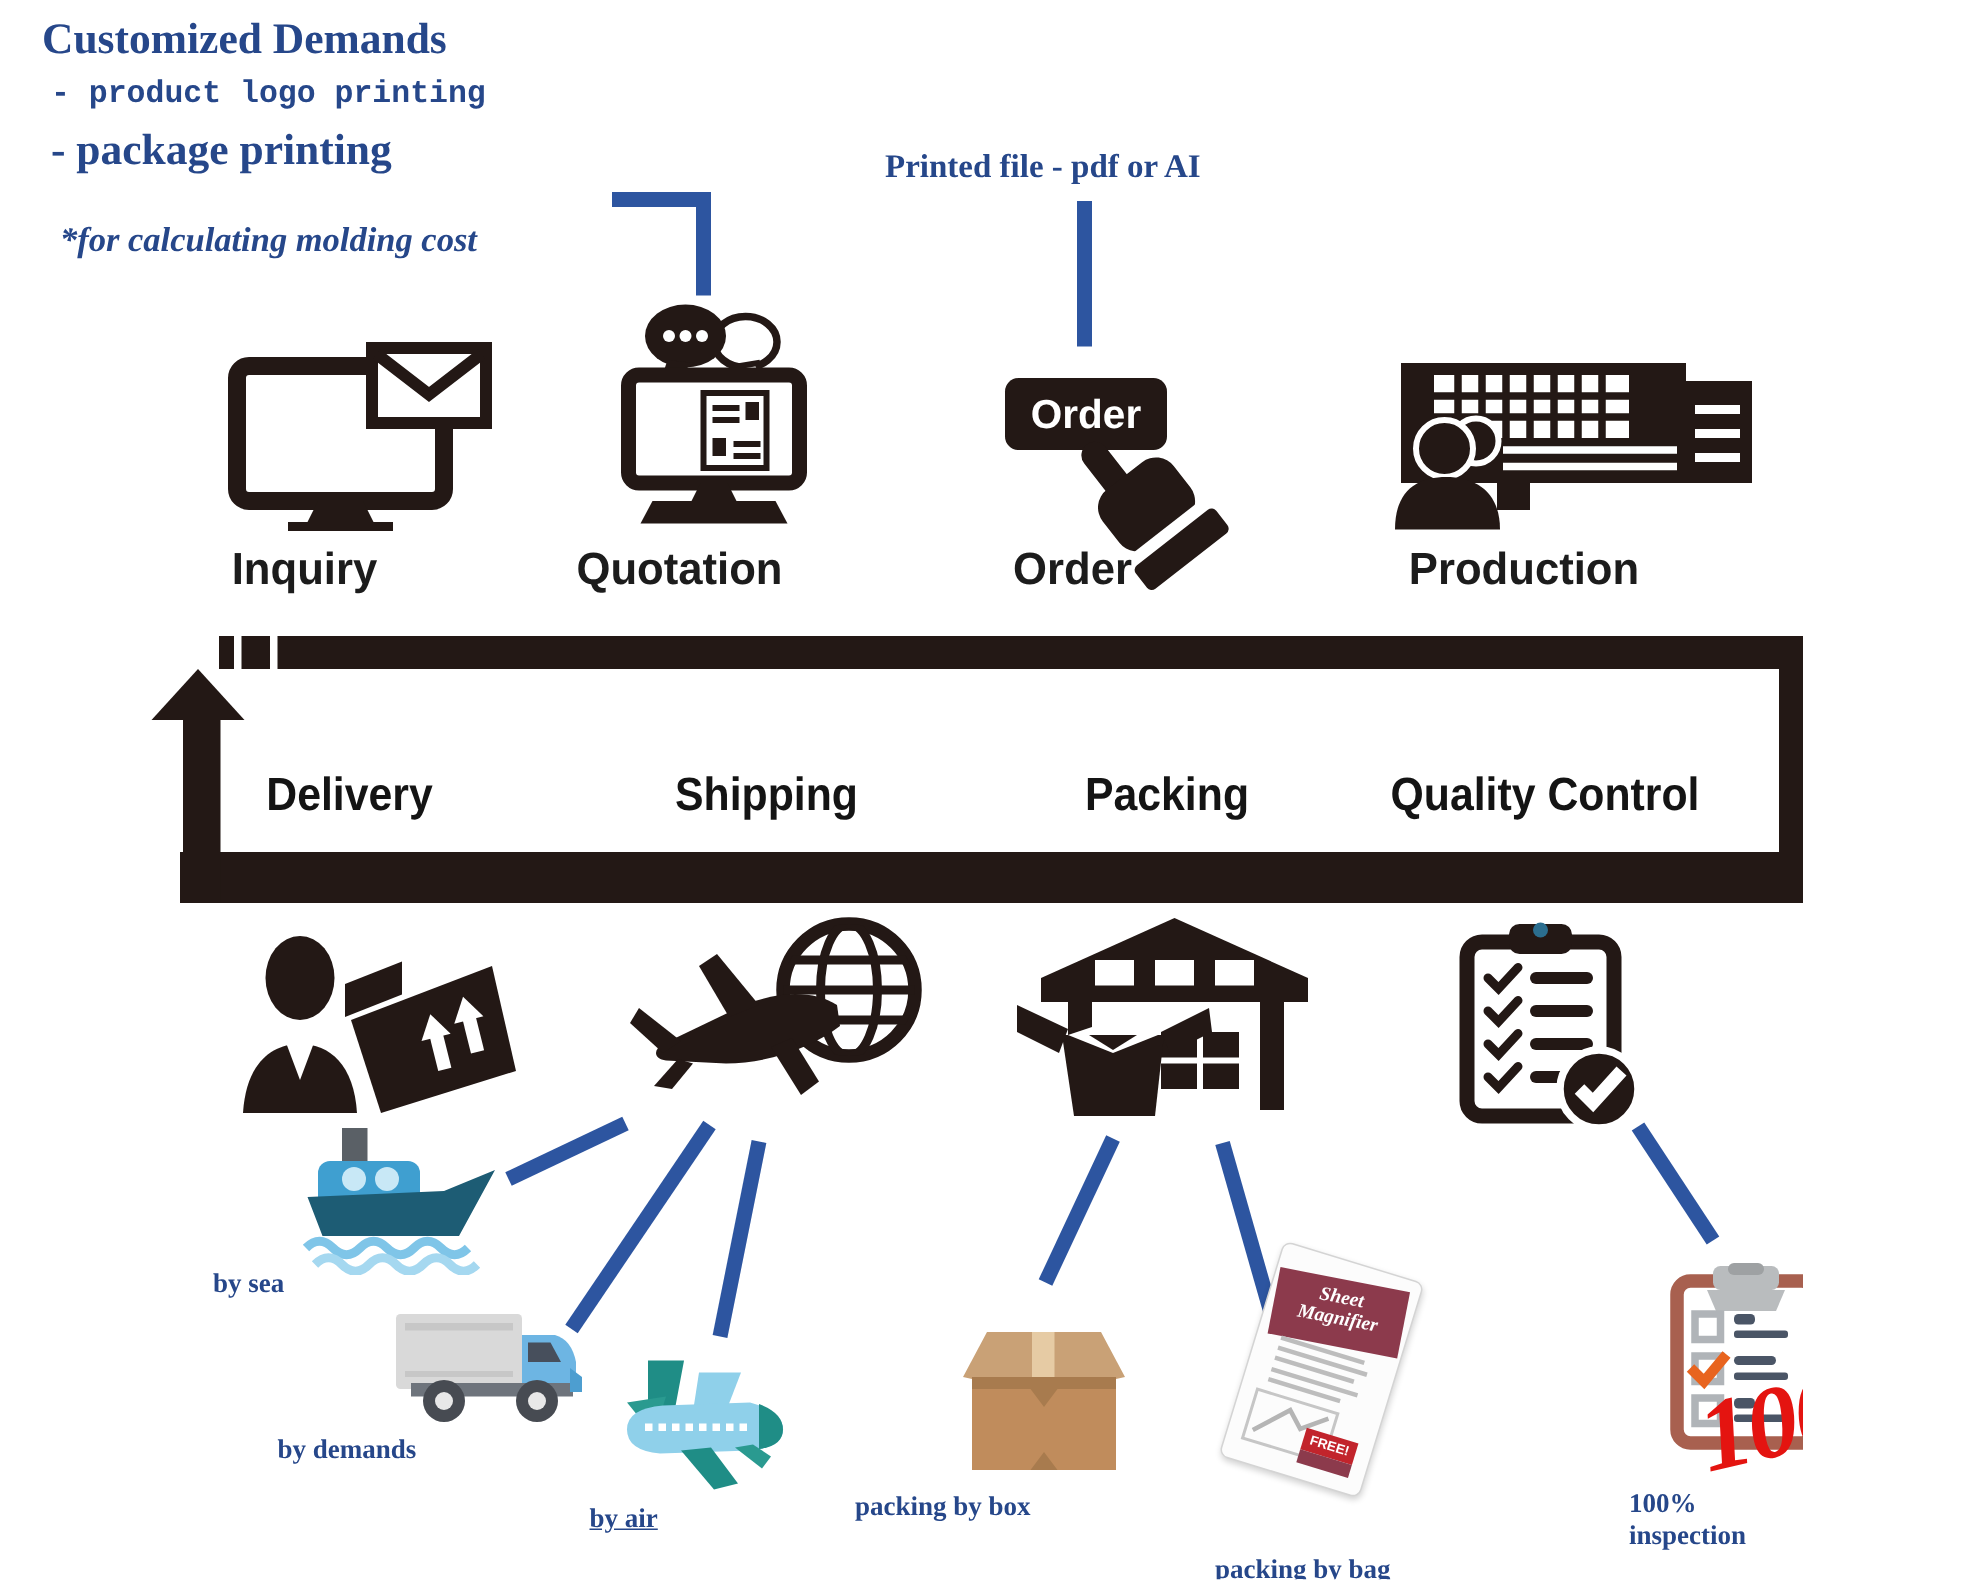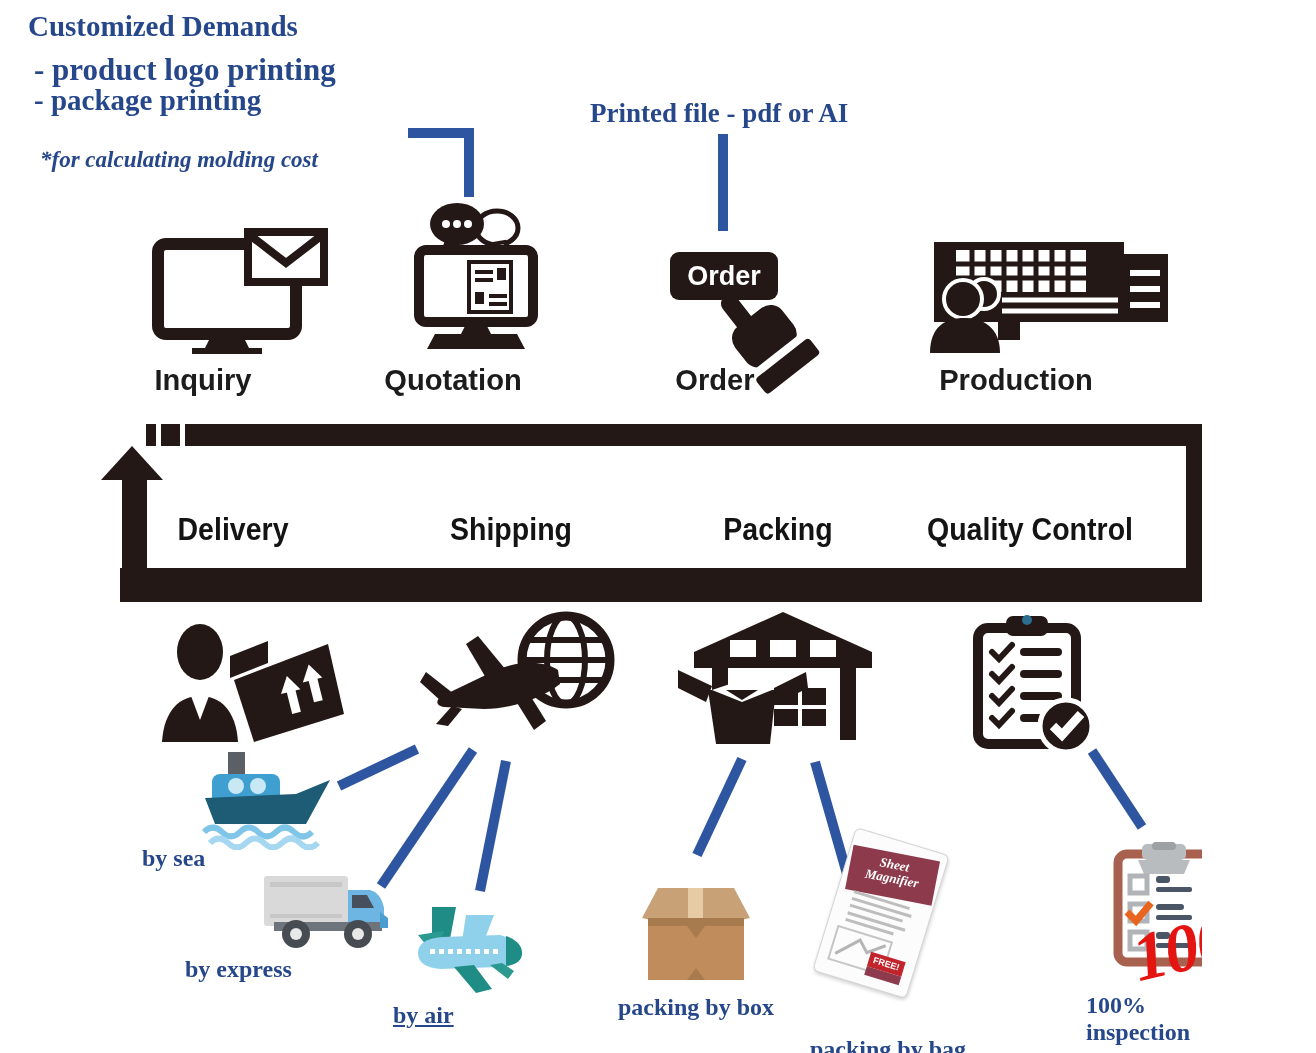--- a/index.html
+++ b/index.html
@@ -10,21 +10,21 @@
   }
   html,body{margin:0;padding:0;background:#fff;}
   #canvas{position:relative;width:1202px;height:1053px;background:#fff;overflow:hidden;
           font-family:"Liberation Sans",sans-serif;}
   .abs{position:absolute;}
   .blue-serif{font-family:"Liberation Serif",serif;font-weight:bold;color:var(--blue);}
   .step-label{font-family:"Liberation Sans",sans-serif;font-weight:600;font-size:30px;color:#1c1c1c;
               text-align:center;transform:scaleX(.97);}
   .track-label{font-family:"Liberation Sans",sans-serif;font-weight:600;font-size:31px;color:#141414;
                text-align:center;transform:scaleX(.92);}
-  .opt-label{font-size:24px;}
+  .opt-label{font-size:18px;}
   .bar{background:var(--ink);}
   .overlay{pointer-events:none;}
   .stamp{font-family:"Liberation Serif",serif;font-weight:bold;font-style:italic;font-size:68px;
          color:var(--red);transform:rotate(-13deg);letter-spacing:-2px;line-height:1;}
   .bag{background:#fcfcfc;border:1px solid #d4d4d4;border-radius:6px;
        box-shadow:1px 2px 4px rgba(0,0,0,.18);transform:rotate(17deg);}
   .bag-band{position:absolute;left:4px;top:12px;right:4px;height:40px;background:#8c3a4c;
             color:#fff;font-family:"Liberation Serif",serif;font-weight:bold;font-style:italic;
             font-size:13px;line-height:14px;text-align:center;padding-top:5px;transform:rotate(-6deg);}
   .bag-line{position:absolute;left:16px;height:3px;background:#bdbdbd;}
@@ -47,25 +47,25 @@
     <line x1="723" y1="134" x2="723" y2="231" stroke="#2d55a0" stroke-width="10"></line>
     <line x1="417" y1="749" x2="339" y2="786" stroke="#2d55a0" stroke-width="10"></line>
     <line x1="473" y1="750" x2="381" y2="886" stroke="#2d55a0" stroke-width="10"></line>
     <line x1="506" y1="761" x2="480" y2="891" stroke="#2d55a0" stroke-width="10"></line>
     <line x1="742" y1="759" x2="697" y2="855" stroke="#2d55a0" stroke-width="10"></line>
     <line x1="815" y1="762" x2="851" y2="888" stroke="#2d55a0" stroke-width="10"></line>
     <line x1="1092" y1="751" x2="1142" y2="827" stroke="#2d55a0" stroke-width="10"></line>
   </svg>
 
   <div class="abs blue-serif" style="left:28px;top:10px;font-size:29px;">Customized Demands</div>
-  <div class="abs blue-serif" style="left:34px;top:52px;font-size:31px;">- product logo printing</div>
+  <div class="abs blue-serif" style="left:34px;top:52px;font-size:21px;font-family:Liberation Mono, monospace;">- product logo printing</div>
   <div class="abs blue-serif" style="left:34px;top:84px;font-size:29px;">- package printing</div>
   <div class="abs blue-serif" style="left:40px;top:147px;font-size:23px;font-style:italic;">*for calculating molding cost</div>
 
-  <div class="abs blue-serif" style="left:590px;top:98px;font-size:27px;">Printed file - pdf or AI</div>
+  <div class="abs blue-serif" style="left:590px;top:98px;font-size:22px;">Printed file - pdf or AI</div>
 
   <svg class="abs" style="left:150px;top:228px" width="188" height="128" viewBox="0 0 188 128">
     <rect x="8" y="16" width="138" height="90" rx="8" fill="#fff" stroke="#231815" stroke-width="12"></rect>
     <path d="M62 106 L92 106 L100 122 L54 122 Z" fill="#231815"></path>
     <rect x="42" y="120" width="70" height="6" fill="#231815"></rect>
     <rect x="98" y="4" width="76" height="50" fill="#fff" stroke="#231815" stroke-width="8"></rect>
     <path d="M101 8 L136 35 L171 8" fill="none" stroke="#231815" stroke-width="8"></path>
   </svg>
   <div class="abs step-label" style="left:128px;top:363px;width:150px;">Inquiry</div>
 
@@ -232,21 +232,21 @@
       <rect x="8" y="44" width="72" height="4" fill="#c7c7c7"></rect>
     <path d="M86 20 L108 20 Q119 23 122 38 L122 56 L86 56 Z" fill="#6db5e3"></path>
     <path d="M90 25 L105 25 L112 38 L90 38 Z" fill="#474f5c"></path>
     <rect x="12" y="52" width="108" height="9" fill="#6e747c"></rect>
     <path d="M118 42 L126 48 L126 58 L118 58 Z" fill="#4d9ed0"></path>
     <circle cx="34" cy="64" r="14" fill="#474b52"></circle>
       <circle cx="34" cy="64" r="6" fill="#e8e8e8"></circle>
     <circle cx="96" cy="64" r="14" fill="#474b52"></circle>
       <circle cx="96" cy="64" r="6" fill="#e8e8e8"></circle>
   </svg>
-  <div class="abs blue-serif opt-label" style="left:185px;top:956px;">by express</div>
+  <div class="abs blue-serif opt-label" style="left:185px;top:956px;">by demands</div>
 
   <svg class="abs" style="left:410px;top:905px" width="118" height="92" viewBox="0 0 118 92">
     <polygon points="22,2 46,2 40,34 22,36" fill="#1f8d86"></polygon>
     <polygon points="8,30 34,26 26,52" fill="#2a9a90"></polygon>
     <polygon points="56,10 84,10 74,36 52,36" fill="#8fd0ea"></polygon>
     <path d="M8 48 Q8 34 32 32 L90 30 Q112 36 112 48 Q112 60 90 62 L30 64 Q8 62 8 48 Z" fill="#8fd0ea"></path>
     <path d="M96 31 Q112 37 112 48 Q112 59 96 61 Z" fill="#1f8d86"></path>
     <polygon points="44,62 66,88 82,84 64,60" fill="#1f8d86"></polygon>
     <polygon points="80,60 98,74 104,66 92,58" fill="#2a9a90"></polygon>
     <g fill="#fff">
@@ -263,21 +263,21 @@
   <div class="abs blue-serif opt-label" style="left:393px;top:1002px;text-decoration:underline;">by air</div>
 
   <svg class="abs" style="left:640px;top:876px" width="112" height="112" viewBox="0 0 112 112">
     <polygon points="2,42 18,12 94,12 110,42 56,54" fill="#c9a176"></polygon>
     <rect x="48" y="12" width="15" height="30" fill="#e6cba4"></rect>
     <rect x="8" y="42" width="96" height="62" fill="#c08c5c"></rect>
     <rect x="8" y="42" width="96" height="8" fill="#a87b4e"></rect>
     <polygon points="47,50 65,50 56,62" fill="#a87b4e"></polygon>
     <polygon points="47,104 65,104 56,92" fill="#a87b4e"></polygon>
   </svg>
-  <div class="abs blue-serif opt-label" style="left:570px;top:994px;margin-left:48px;">packing by box</div>
+  <div class="abs blue-serif opt-label" style="left:570px;top:994px;">packing by box</div>
 
   <div class="abs bag" style="left:832px;top:838px;width:96px;height:148px;">
     <div class="bag-band">
       <div>Sheet</div>
       <div>Magnifier</div>
     </div>
     <div class="bag-line" style="top:60px;width:58px;"></div>
     <div class="bag-line" style="top:67px;width:62px;"></div>
     <div class="bag-line" style="top:74px;width:55px;"></div>
     <div class="bag-line" style="top:82px;width:60px;"></div>

